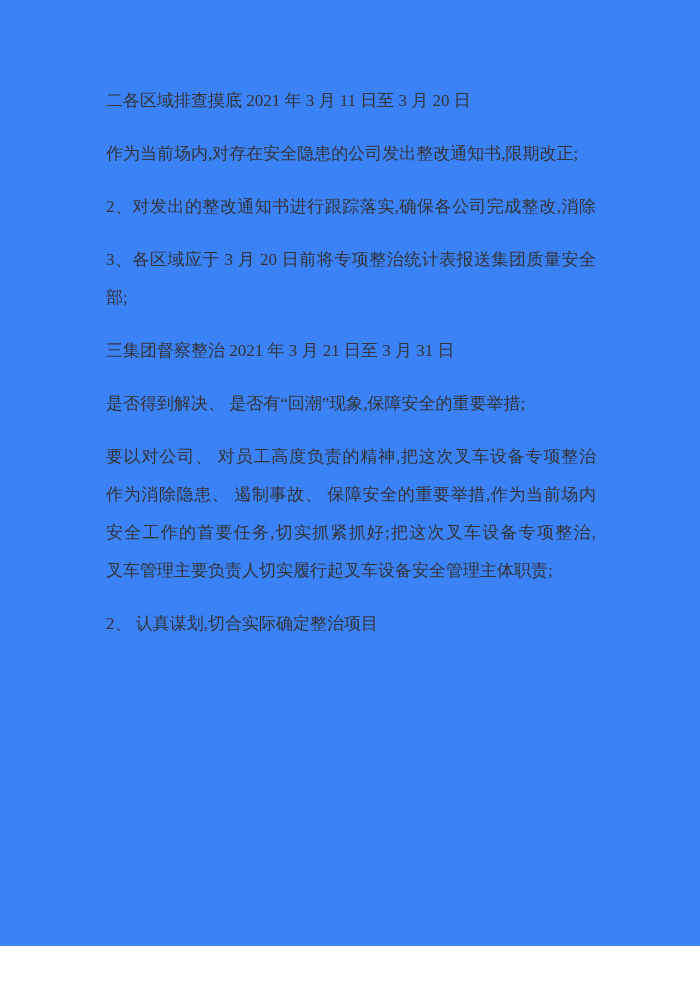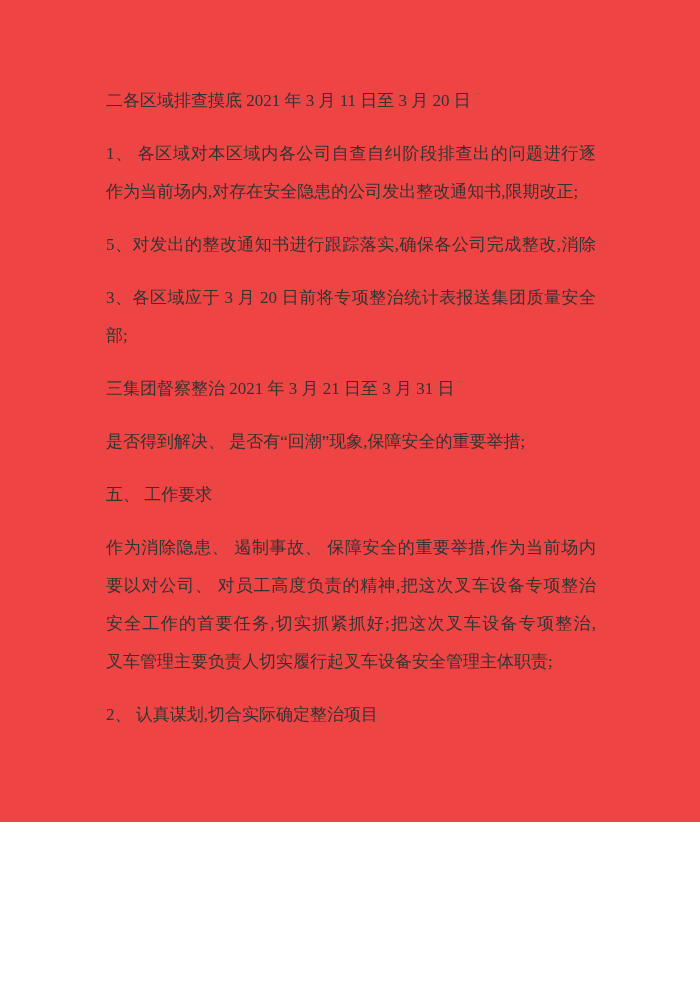--- a/index.html
+++ b/index.html
@@ -3,22 +3,22 @@
 <meta charset="utf-8">
 <style>
   html, body {
     margin: 0;
     padding: 0;
     background: #ffffff;
   }
   .page {
     position: relative;
     width: 700px;
-    height: 822px;
-    background: #ef4444;
+    height: 946px;
+    background: #3b82f6;
     overflow: hidden;
     font-family: "Liberation Serif", "DejaVu Serif", serif;
   }
   .doc {
     position: absolute;
     left: 106px;
     top: 82px;
     width: 490px;
     color: #343434;
     font-size: 17px;
@@ -38,42 +38,38 @@
 </style>
 </head>
 <body>
 
 <div class="page">
   <div class="doc" id="doc" style="color: rgb(52, 52, 52);">
       <div class="block heading">
         <div class="line">二各区域排查摸底 2021 年 3 月 11 日至 3 月 20 日</div>
       </div>
       <div class="block paragraph">
-        <div class="line fill">1、 各区域对本区域内各公司自查自纠阶段排查出的问题进行逐</div>
         <div class="line">作为当前场内,对存在安全隐患的公司发出整改通知书,限期改正;</div>
       </div>
       <div class="block paragraph">
-        <div class="line fill">5、对发出的整改通知书进行跟踪落实,确保各公司完成整改,消除</div>
+        <div class="line fill">2、对发出的整改通知书进行跟踪落实,确保各公司完成整改,消除</div>
       </div>
       <div class="block paragraph">
         <div class="line fill">3、各区域应于 3 月 20 日前将专项整治统计表报送集团质量安全</div>
         <div class="line">部;</div>
       </div>
       <div class="block heading">
         <div class="line">三集团督察整治 2021 年 3 月 21 日至 3 月 31 日</div>
       </div>
       <div class="block paragraph">
         <div class="line">是否得到解决、 是否有“回潮”现象,保障安全的重要举措;</div>
       </div>
-      <div class="block heading">
-        <div class="line">五、 工作要求</div>
-      </div>
       <div class="block paragraph">
+        <div class="line fill">要以对公司、 对员工高度负责的精神,把这次叉车设备专项整治</div>
         <div class="line fill">作为消除隐患、 遏制事故、 保障安全的重要举措,作为当前场内</div>
-        <div class="line fill">要以对公司、 对员工高度负责的精神,把这次叉车设备专项整治</div>
         <div class="line fill">安全工作的首要任务,切实抓紧抓好;把这次叉车设备专项整治,</div>
         <div class="line">叉车管理主要负责人切实履行起叉车设备安全管理主体职责;</div>
       </div>
       <div class="block paragraph">
         <div class="line">2、 认真谋划,切合实际确定整治项目</div>
       </div>
     </div>
 </div>
 
 </body></html>

